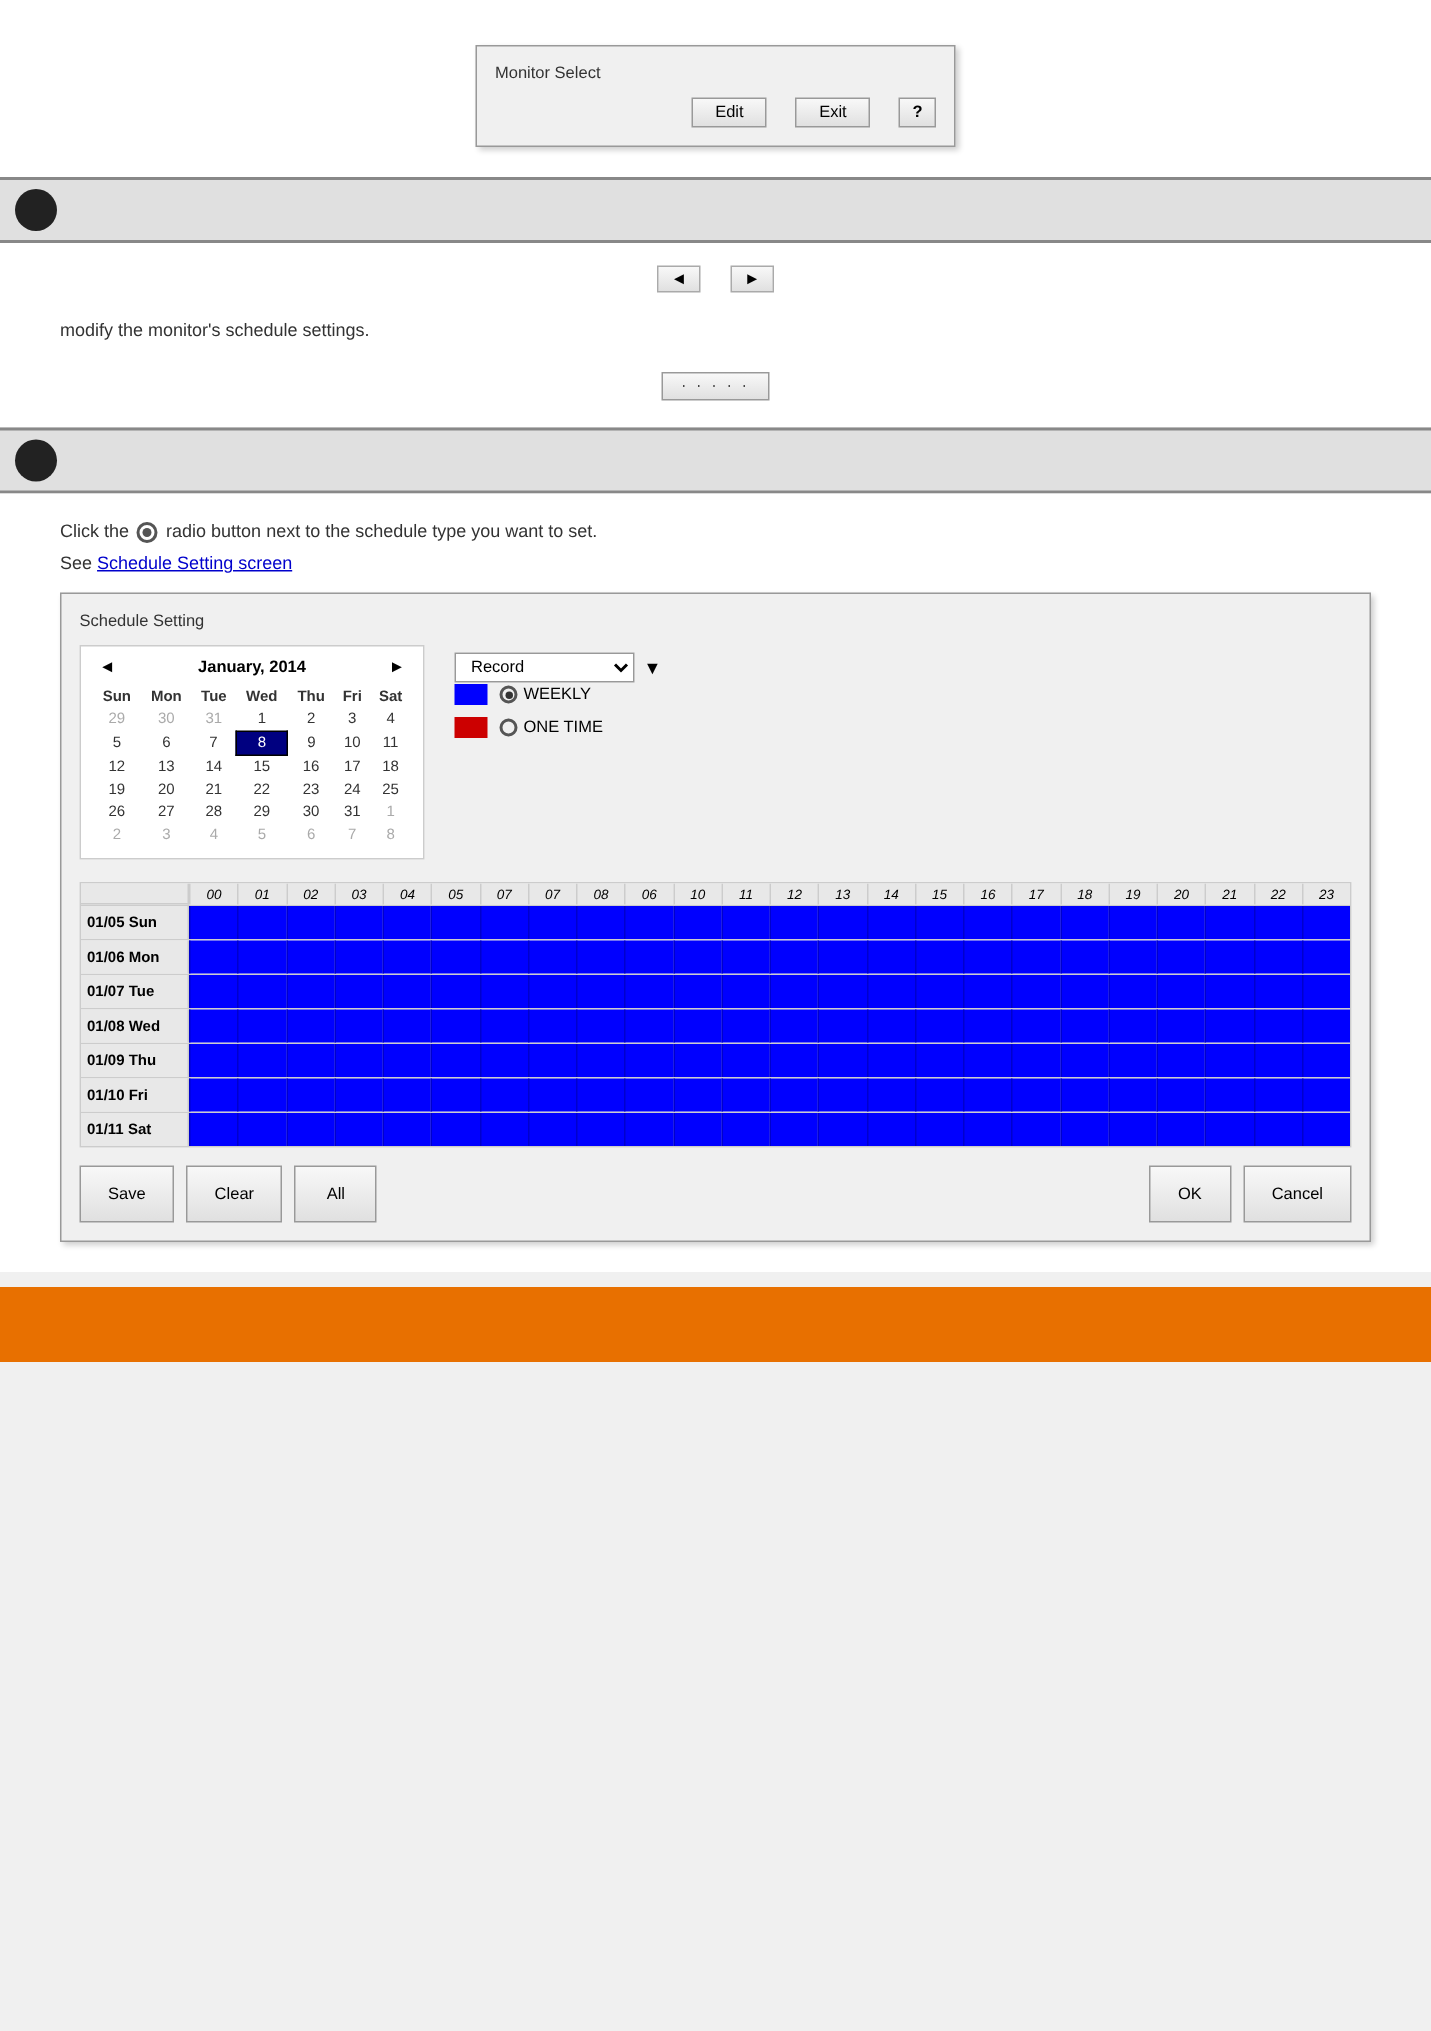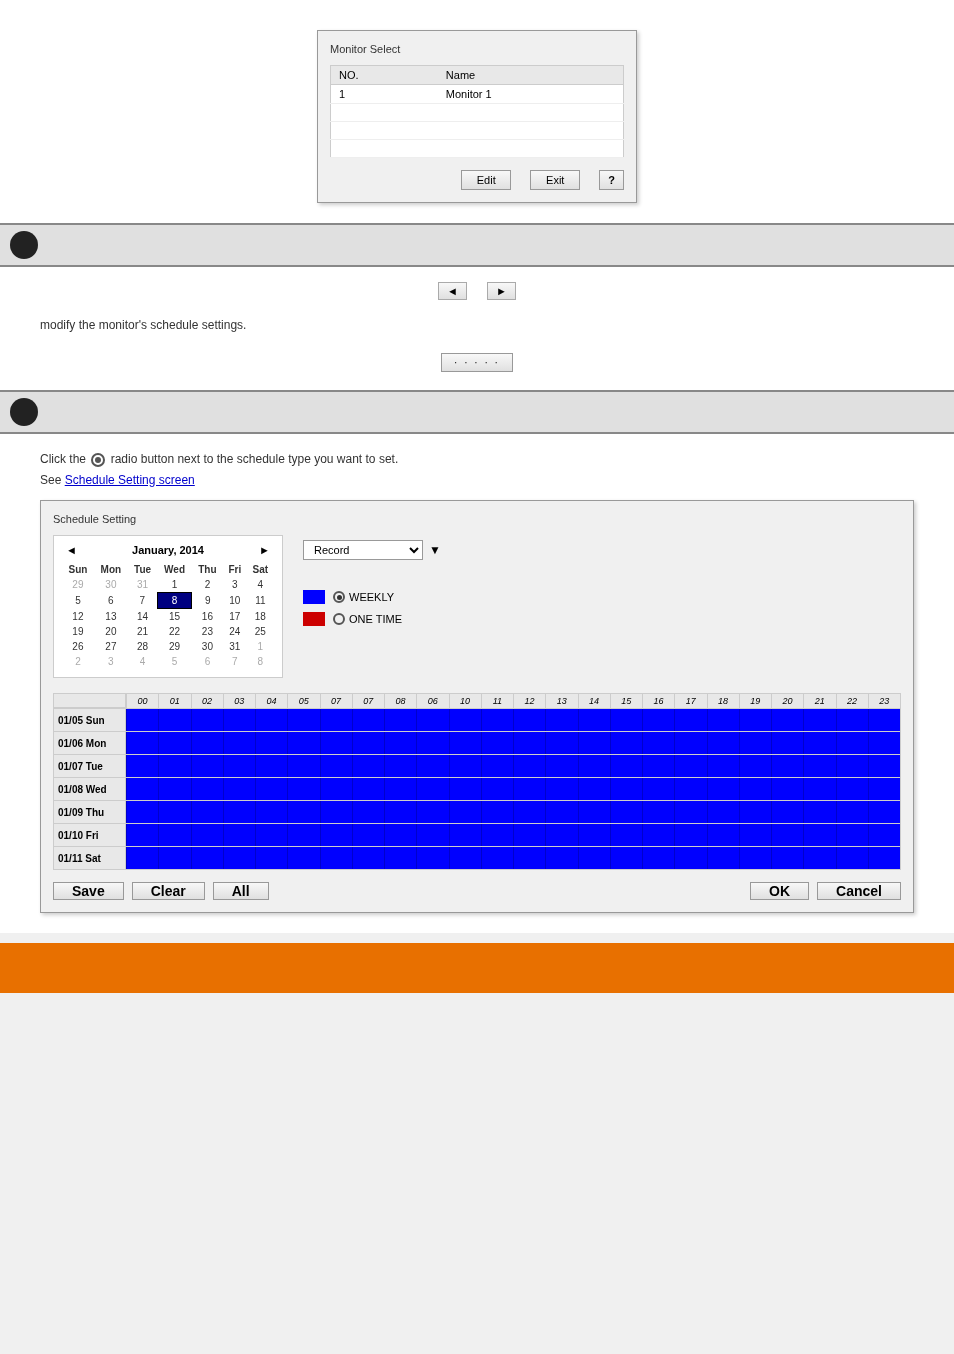--- a/index.html
+++ b/index.html
@@ -251,21 +251,21 @@
 
     
     .record-section {
       flex: 1;
       padding-top: 5px;
     }
     .record-dropdown-row {
       display: flex;
       align-items: center;
       gap: 6px;
-      margin-bottom: 30px;
+      margin-bottom: 1px;
     }
     .record-select {
       border: 1px solid #999;
       background: white;
       padding: 2px 6px;
       font-size: 11px;
       min-width: 120px;
     }
     .legend-row {
       display: flex;
@@ -367,66 +367,39 @@
       display: flex;
       gap: 8px;
     }
     .footer-right {
       display: flex;
       gap: 8px;
     }
     .sched-btn {
       border: 1px solid #999;
       background: linear-gradient(to bottom, #f8f8f8, #e0e0e0);
-      padding: 0 18px;
-      font-size: 14px;
+      padding: 12px 18px;
+      font-size: 11px;
       cursor: pointer;
       min-width: 55px;
-      font-weight: bold;
     }
 
     
     .orange-bar {
       background: #e87000;
       height: 50px;
       margin-top: 10px;
     }
   </style>
 </head>
 <body>
 
 <div class="top-section">
   <div class="dialog-box">
     <div class="dialog-title">Monitor Select</div>
-    <table class="dialog-table">
-      <thead>
-        <tr>
-          <th>NO.</th>
-          <th>Name</th>
-        </tr>
-      </thead>
-      <tbody>
-        <tr>
-          <td>1</td>
-          <td>Monitor 1</td>
-        </tr>
-        <tr class="empty">
-            <td></td>
-            <td></td>
-          </tr>
-        <tr class="empty">
-            <td></td>
-            <td></td>
-          </tr>
-        <tr class="empty">
-            <td></td>
-            <td></td>
-          </tr>
-      </tbody>
-    </table>
     <div class="dialog-buttons">
       <button class="dialog-btn">Edit</button>
       <button class="dialog-btn">Exit</button>
       <button class="dialog-btn-help">?</button>
     </div>
   </div>
 </div>
 
 <div class="separator-row">
   <div class="bullet-circle"></div>

